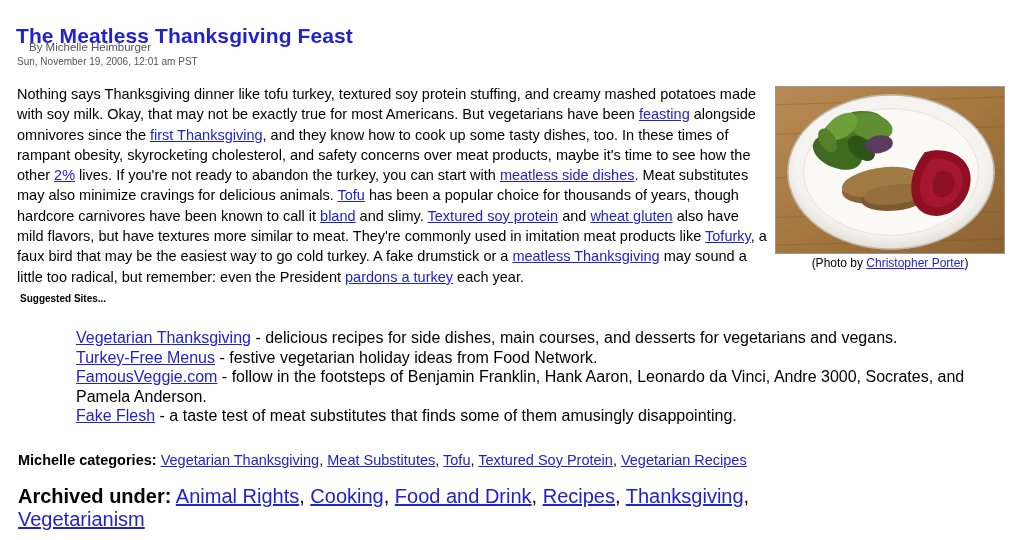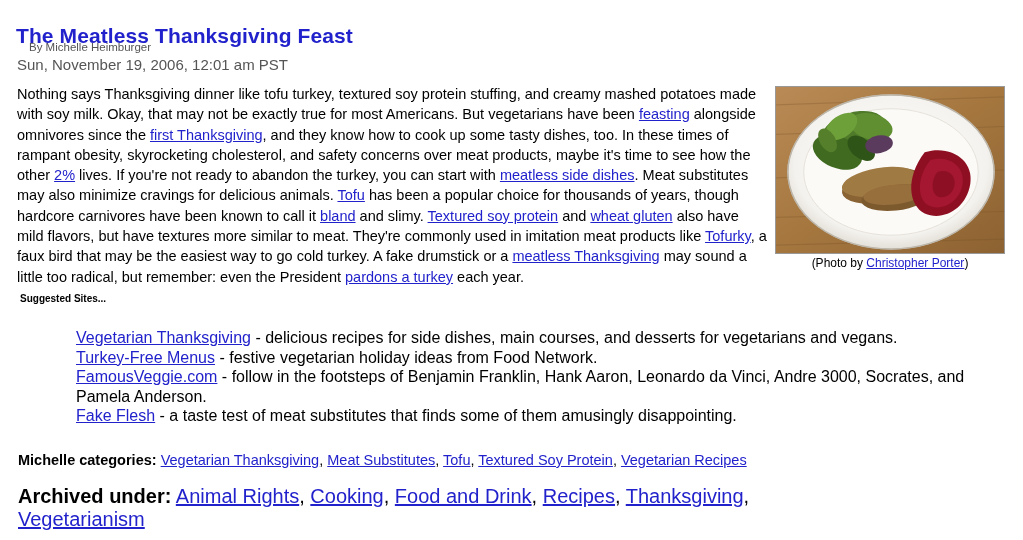--- a/index.html
+++ b/index.html
@@ -33,21 +33,21 @@
     position: absolute;
     left: 29px;
     top: 41px;
     font-size: 11.5px;
     color: #555555;
   }
   .date {
     position: absolute;
     left: 17px;
     top: 56px;
-    font-size: 15px;
+    font-size: 10px;
     color: #555555;
   }
   .article {
     position: absolute;
     left: 17px;
     top: 84px;
     width: 750px;
     font-size: 14.5px;
     line-height: 20.3px;
     color: #000000;

